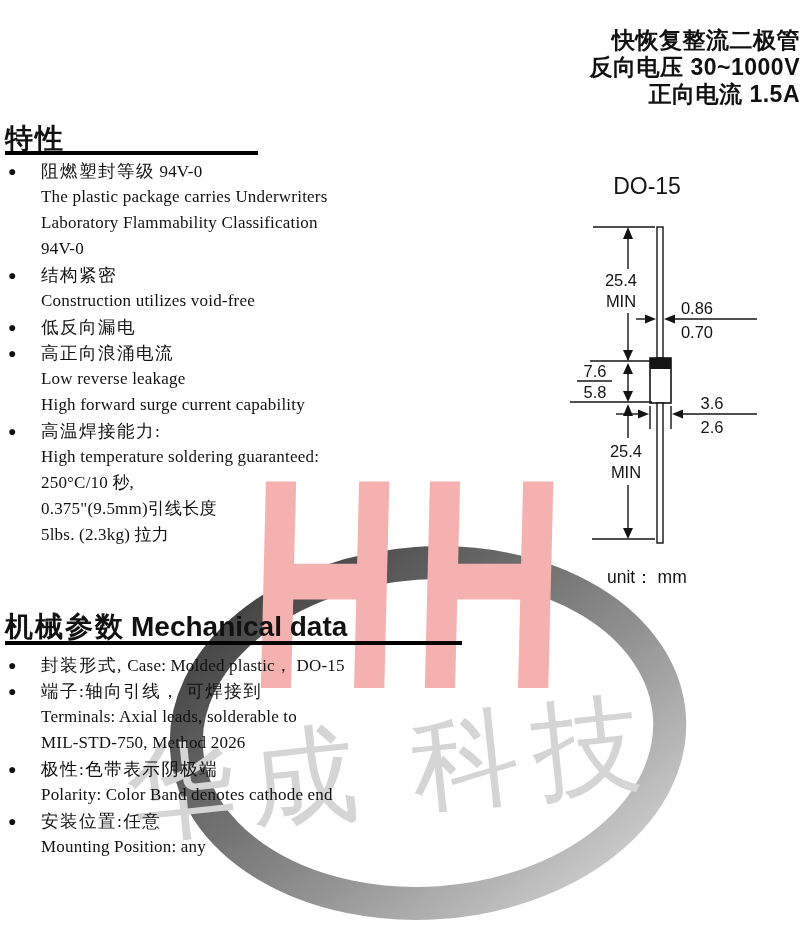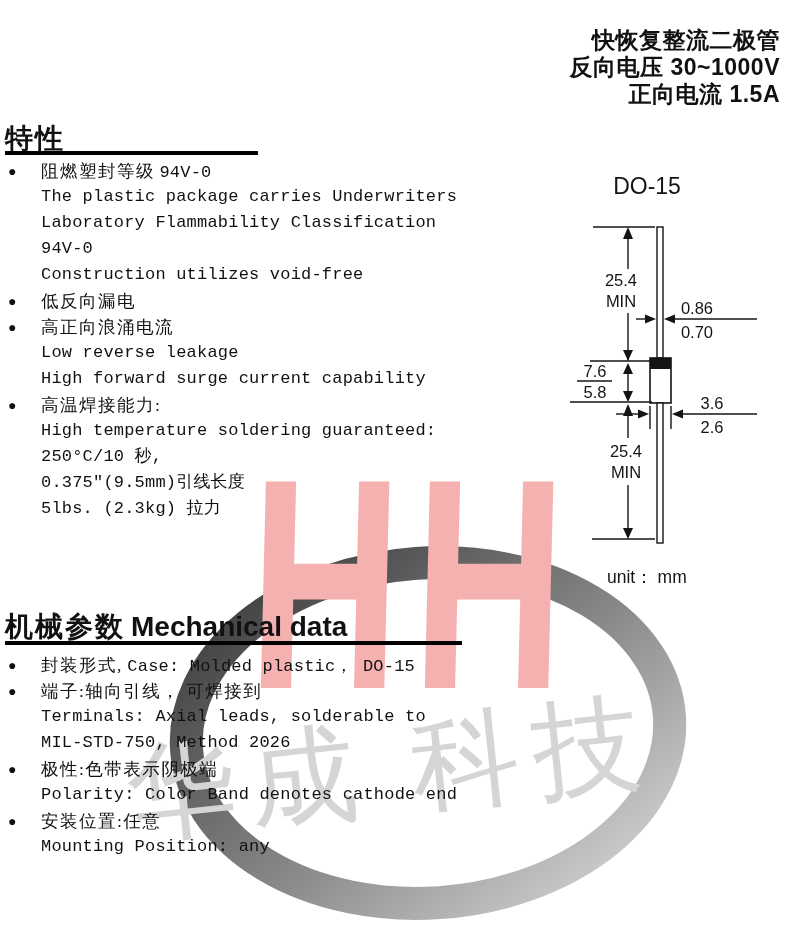--- a/index.html
+++ b/index.html
@@ -20,38 +20,38 @@
   .wm-h2{left:417px; top:434px;}
   .wm-company{
     position:absolute; left:128px; top:742px; z-index:3;
     font-family:"Liberation Serif","DejaVu Serif",serif;
     font-size:108px; line-height:110px; letter-spacing:14px; color:#d5d5d5;
     transform:rotate(-6deg); transform-origin:left center;
     pointer-events:none; user-select:none; white-space:nowrap;
   }
   
   .hdr{
-    position:absolute; top:27px; right:20px; z-index:10;
+    position:absolute; top:27px; right:0; z-index:10;
     text-align:right; font-weight:bold; font-size:23px; line-height:27px;
     letter-spacing:0.5px;
   }
   
   .sec-head{
     position:absolute; left:5px; z-index:10; font-weight:bold;
     font-size:28px; line-height:26px; white-space:nowrap;
   }
   .sec-head .cnh{font-family:"Liberation Serif","DejaVu Serif",serif; letter-spacing:2px;}
   .sec-head .enh{font-family:"Liberation Sans",sans-serif; margin-left:6px;margin-top:16px;}
   .rule{position:absolute; left:5px; height:4px; background:#000; z-index:10;}
   
   .list{position:absolute; left:8px; z-index:10; width:520px;}
   .row{height:26px; line-height:26px; white-space:nowrap;}
   .bullet{display:inline-block; width:33px; font-size:14px; vertical-align:1px;}
   .cn{font-family:"Liberation Serif","DejaVu Serif",serif; font-size:17.5px; letter-spacing:1.5px;}
-  .en{font-family:Liberation Mono, monospace; font-size:17px; letter-spacing:0.2px;}
+  .en{font-family:Liberation Serif, serif; font-size:17px; letter-spacing:0.2px;}
   .cont{padding-left:33px;}
   
   .diagram{position:absolute; left:560px; top:165px; z-index:9;}
   .diagram text{font-family:"Liberation Sans","DejaVu Sans",sans-serif; fill:#141414;}
   .dline{stroke:#141414; stroke-width:1.6; fill:none;}
   .dthin{stroke:#141414; stroke-width:1.4; fill:none;}
   .dfill{fill:#141414; stroke:none;}
 </style>
 </head>
 <body>
@@ -86,20 +86,23 @@
   <div class="rule" style="top:151px; width:253px;"></div>
 
   <div class="list" style="top:158px;">
     <div class="row">
       <span class="bullet">●</span><span class="cn">阻燃塑封等级</span>&nbsp;<span class="en">94V-0</span>
     </div>
     <div class="row cont en">The plastic package carries Underwriters</div>
     <div class="row cont en">Laboratory Flammability Classification</div>
     <div class="row cont en">94V-0</div>
 
+    <div class="row">
+      <span class="bullet">●</span><span class="cn">结构紧密</span>
+    </div>
     <div class="row cont en">Construction utilizes void-free</div>
 
     <div class="row">
       <span class="bullet">●</span><span class="cn">低反向漏电</span>
     </div>
     <div class="row">
       <span class="bullet">●</span><span class="cn">高正向浪涌电流</span>
     </div>
 
     <div class="row cont en">Low reverse leakage</div>

